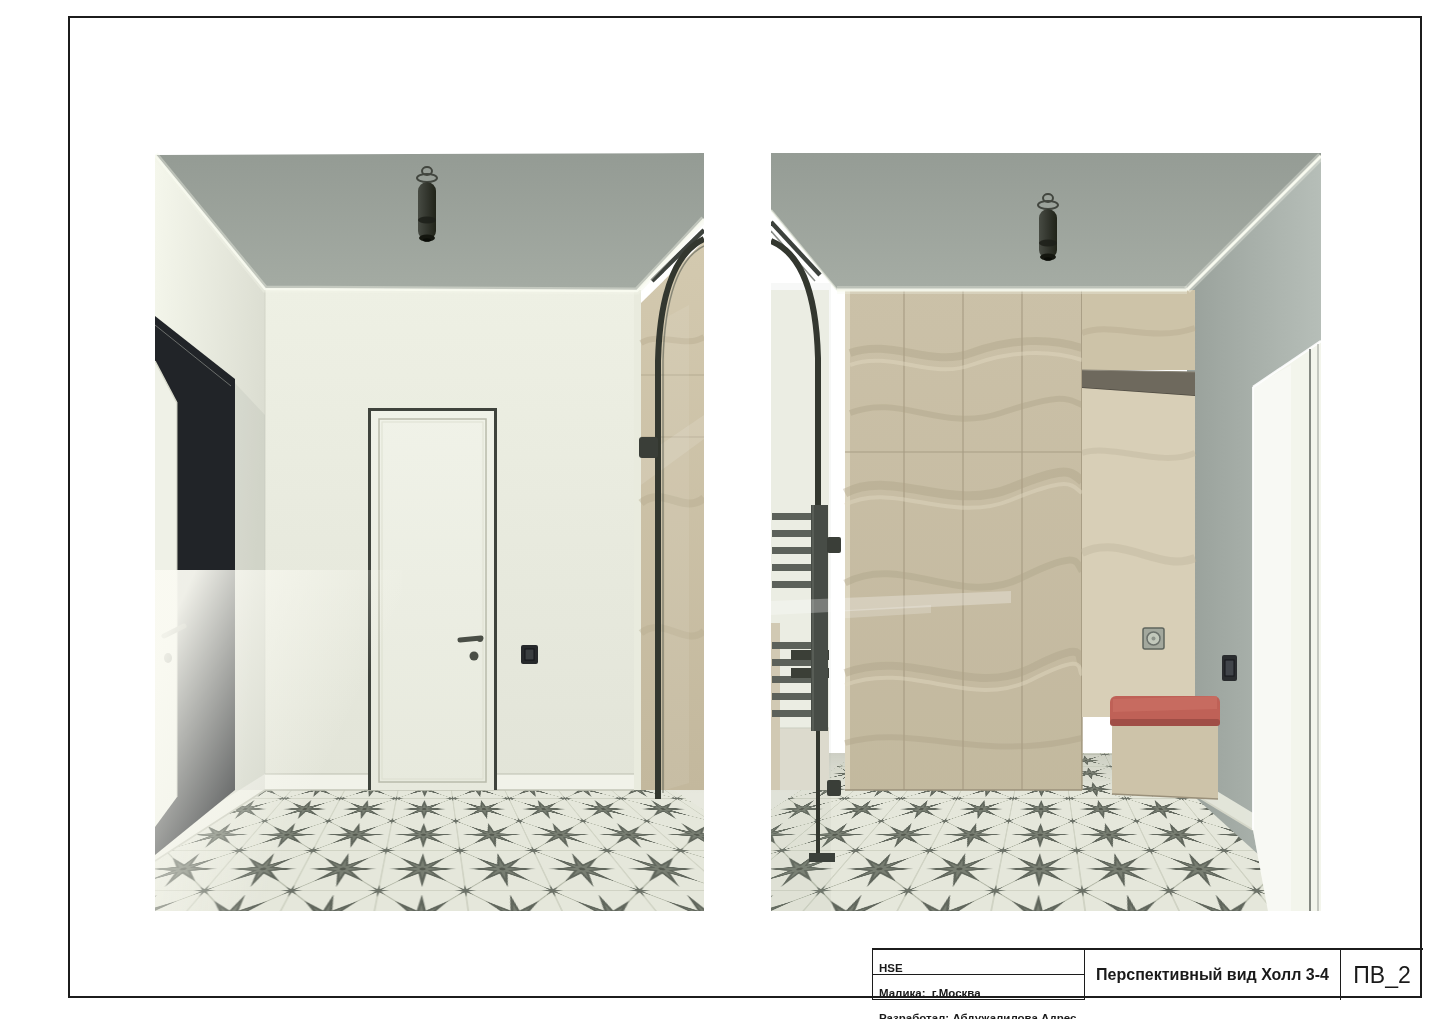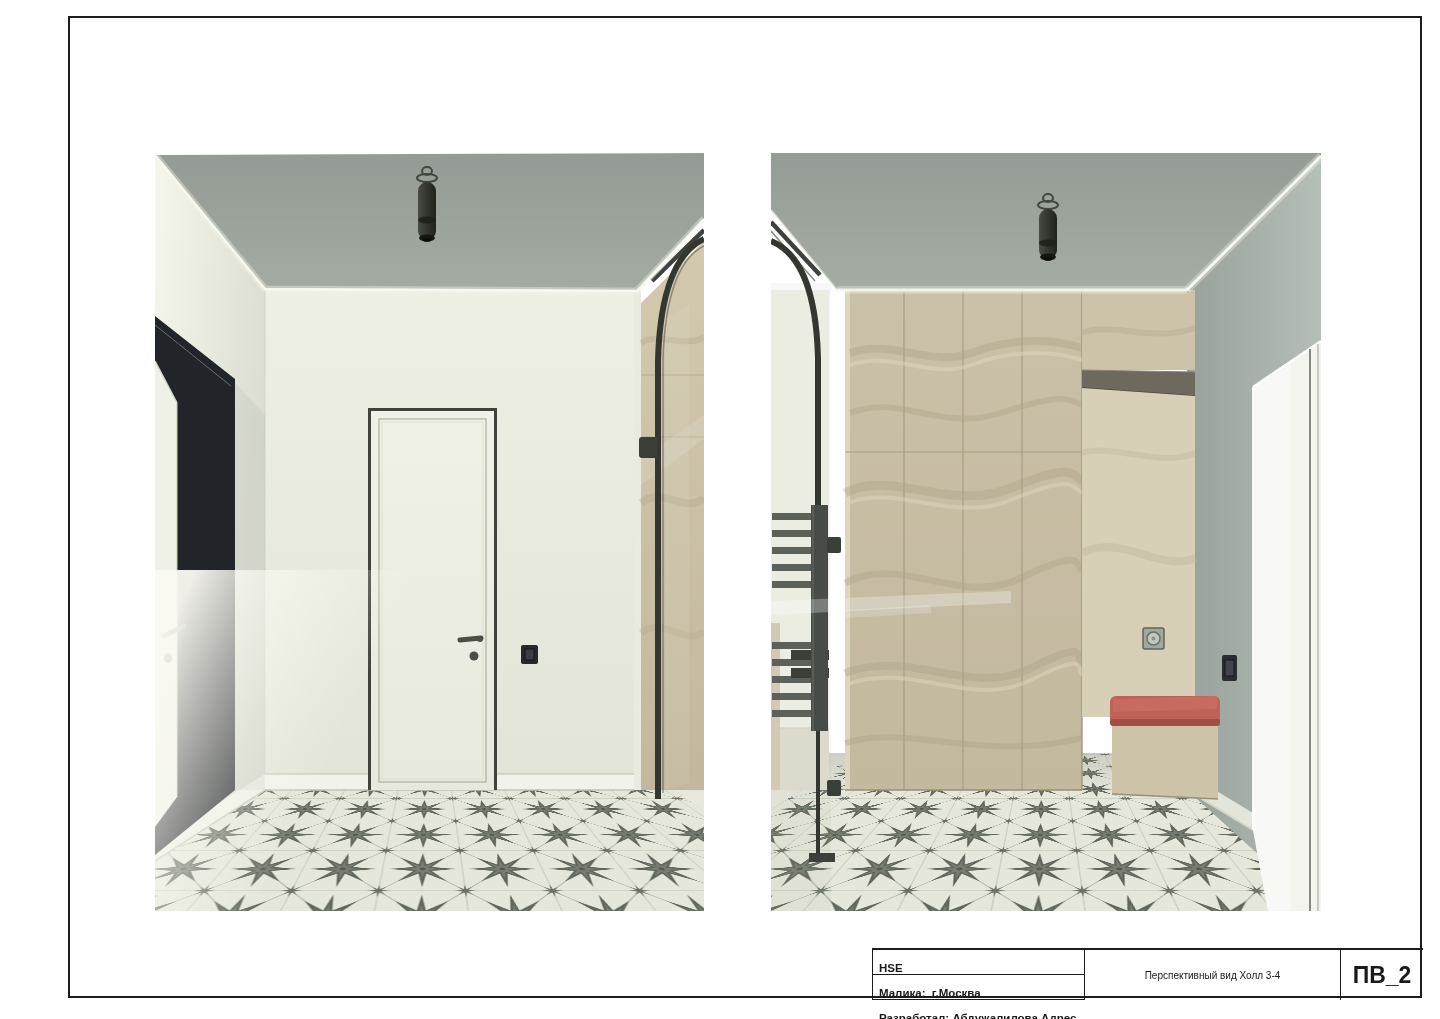--- a/index.html
+++ b/index.html
@@ -21,23 +21,23 @@
         background:linear-gradient(115deg, rgba(250,250,242,.95) 10%, rgba(250,250,242,0) 65%);}
   
   .tblock{position:absolute;left:872px;top:948px;width:551px;height:52px;z-index:5;
           border-top:2px solid #1c1c1c;border-left:1.5px solid #1c1c1c;box-sizing:border-box;
           display:flex;}
   .tb-col1{width:211px;display:flex;flex-direction:column;box-sizing:border-box;}
   .tb-row{flex:1;border-bottom:1px solid #1c1c1c;box-sizing:border-box;display:flex;align-items:center;
           padding-left:6px;font-size:11.5px;font-weight:600;white-space:pre;margin-top:12px;}
   .tb-row:last-child{border-bottom:none;}
   .tb-col2{width:256px;border-left:1.5px solid #1c1c1c;box-sizing:border-box;
-           display:flex;align-items:center;justify-content:center;font-size:10px;font-weight:400;white-space:pre;}
+           display:flex;align-items:center;justify-content:center;font-size:16px;font-weight:700;white-space:pre;}
   .tb-col3{flex:1;border-left:1.5px solid #1c1c1c;box-sizing:border-box;
-           display:flex;align-items:center;justify-content:center;font-size:23px;font-weight:700;}
+           display:flex;align-items:center;justify-content:center;font-size:23px;font-weight:400;}
 </style>
 </head>
 <body>
 
 <div class="sheet">
   <div class="frame"></div>
 
   <div class="render render-left">
     <div class="floor">
       <div class="floor-shade"></div>

